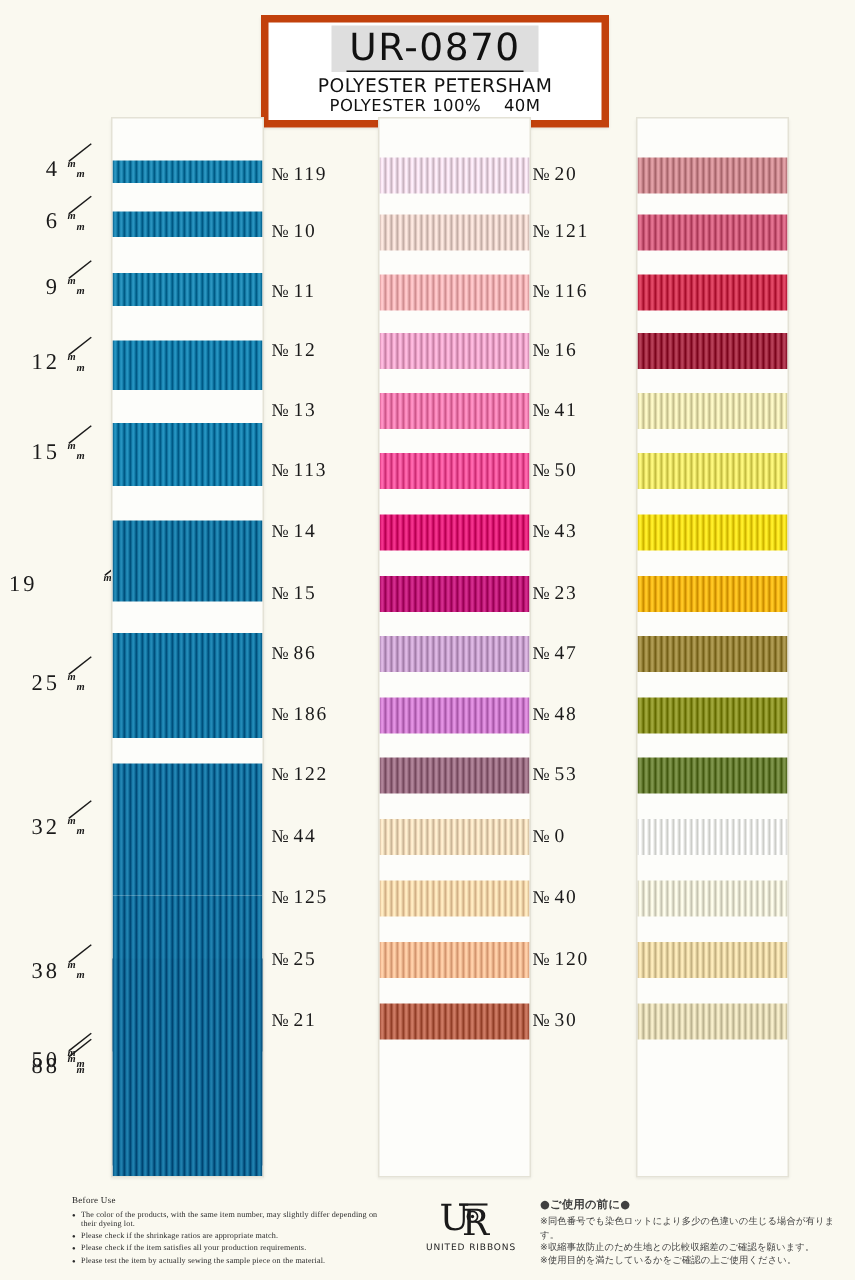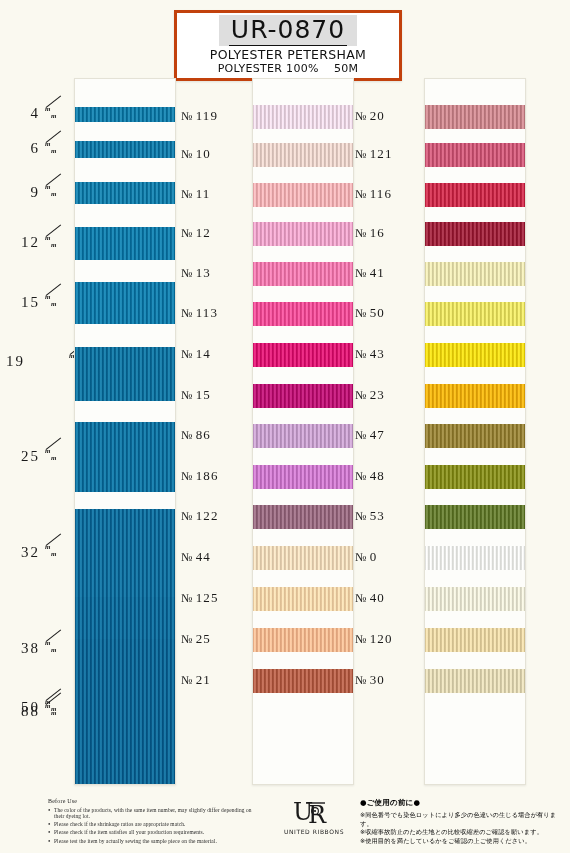--- a/index.html
+++ b/index.html
@@ -8,21 +8,21 @@
     background:#fbfaf2;
     font-family:"Liberation Serif", serif;
     overflow:hidden;
     position:relative;
   }
   .page{position:absolute;inset:0;background:#faf9f0;}
 
   
   .header-card{
     position:absolute;left:174px;top:10px;width:222px;height:65px;
-    background:#ffffff;border:3px solid #c2410c;
+    background:#ffffff;border:5px solid #c2410c;
     box-shadow:0 1px 2px rgba(0,0,0,.10);
     text-align:center;
   }
   .code-band{
     display:inline-block;margin-top:2px;padding:0 10px 0 10px;
     background:#dedede;
   }
   .code-text{
     font-family:"DejaVu Sans", sans-serif;
     font-size:25px;letter-spacing:1px;color:#111;line-height:30px;
@@ -103,39 +103,39 @@
     position:absolute;left:282px;top:798px;width:64px;text-align:center;
   }
   .logo svg{display:block;margin:0 auto;}
   .logo-text{
     font-family:"DejaVu Sans", sans-serif;
     font-size:6px;letter-spacing:.6px;color:#222;margin-top:2px;
   }
 
   .footer-right{
     position:absolute;left:360px;top:798px;width:200px;
-    font-family:"DejaVu Sans", sans-serif;color:#000000;
+    font-family:"DejaVu Sans", sans-serif;color:#404040;
   }
   .fr-title{font-size:7.5px;font-weight:bold;margin-bottom:3px;letter-spacing:.2px;}
   .fr-item{font-size:6.2px;line-height:8.6px;letter-spacing:.1px;}
 </style>
 </head>
 <body>
 
 <div class="page">
 
   <div class="header-card">
     <div class="code-band">
       <div class="code-text">UR-0870</div>
     </div>
     <div class="sub1">POLYESTER PETERSHAM</div>
     <div class="sub2">
       <span>POLYESTER 100%</span>
       &nbsp;&nbsp;
-      <span>50M</span>
+      <span>40M</span>
     </div>
   </div>
 
   <div class="label-col" id="lab-size">
       <div class="size-row" style="top: 25.5px;">
         <span class="size-num">4</span>
         <span class="mm">
           <span class="t">m</span>
           <span class="s"></span>
           <span class="b">m</span>
@@ -166,21 +166,21 @@
         </span>
       </div>
       <div class="size-row" style="top: 214px;">
         <span class="size-num">15</span>
         <span class="mm">
           <span class="t">m</span>
           <span class="s"></span>
           <span class="b">m</span>
         </span>
       </div>
-      <div class="size-row" style="top: 273px; gap: 39px;">
+      <div class="size-row" style="top: 302px; gap: 39px;">
         <span class="size-num">19</span>
         <span class="mm">
           <span class="t">m</span>
           <span class="s"></span>
           <span class="b">m</span>
         </span>
       </div>
       <div class="size-row" style="top: 368px;">
         <span class="size-num">25</span>
         <span class="mm">

